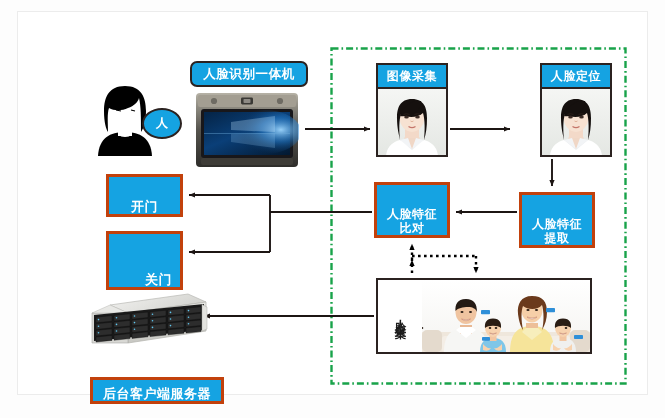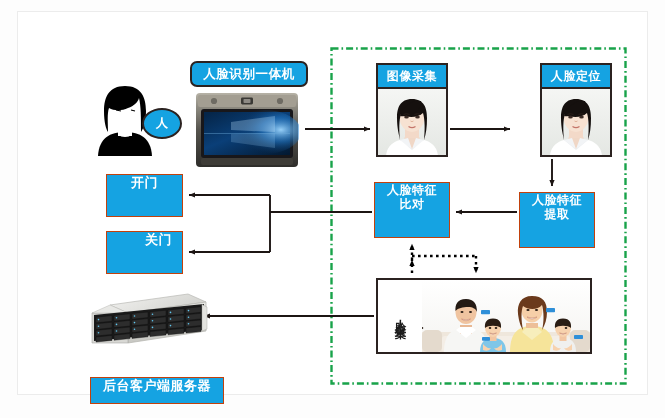--- a/index.html
+++ b/index.html
@@ -35,26 +35,26 @@
     height: 338px;
     box-sizing: border-box;
     background: transparent;
   }
   .green-zone svg { display:block; }
 
   
   .blue-box {
     position: absolute;
     background: #15a3e2;
-    border: 1px solid #c2410c;
+    border: 3px solid #c2410c;
     box-sizing: border-box;
     color: #ffffff;
     font-weight: bold;
     display: flex;
-    align-items: flex-start;
+    align-items: flex-end;
     justify-content: center;
     text-align: center;
     line-height: 1.18;
     letter-spacing: 0.5px;
   }
 
   
   .pill {
     position: absolute;
     left: 172px;
@@ -69,21 +69,21 @@
     font-weight: bold;
     font-size: 12.5px;
     display: flex;
     align-items: center;
     justify-content: center;
     letter-spacing: 0.6px;
   }
 
   
   #box-open  { left: 88px;  top: 162px; width: 77px; height: 43px; font-size: 13px; }
-  #box-close { left: 88px;  top: 219px; width: 77px; height: 43px; font-size: 13px; padding-left: 28px; }
+  #box-close { left: 88px;  top: 219px; width: 77px; height: 59px; font-size: 13px; padding-left: 28px; }
 
   
   #box-compare { left: 356px; top: 170px; width: 76px; height: 56px; font-size: 12px; }
   #box-extract { left: 501px; top: 180px; width: 76px; height: 56px; font-size: 12px; }
 
   
   #box-server-label {
     left: 72px; top: 346px; width: 134px; height: 27px; font-size: 13px; margin-top: 19px;
   }
 

